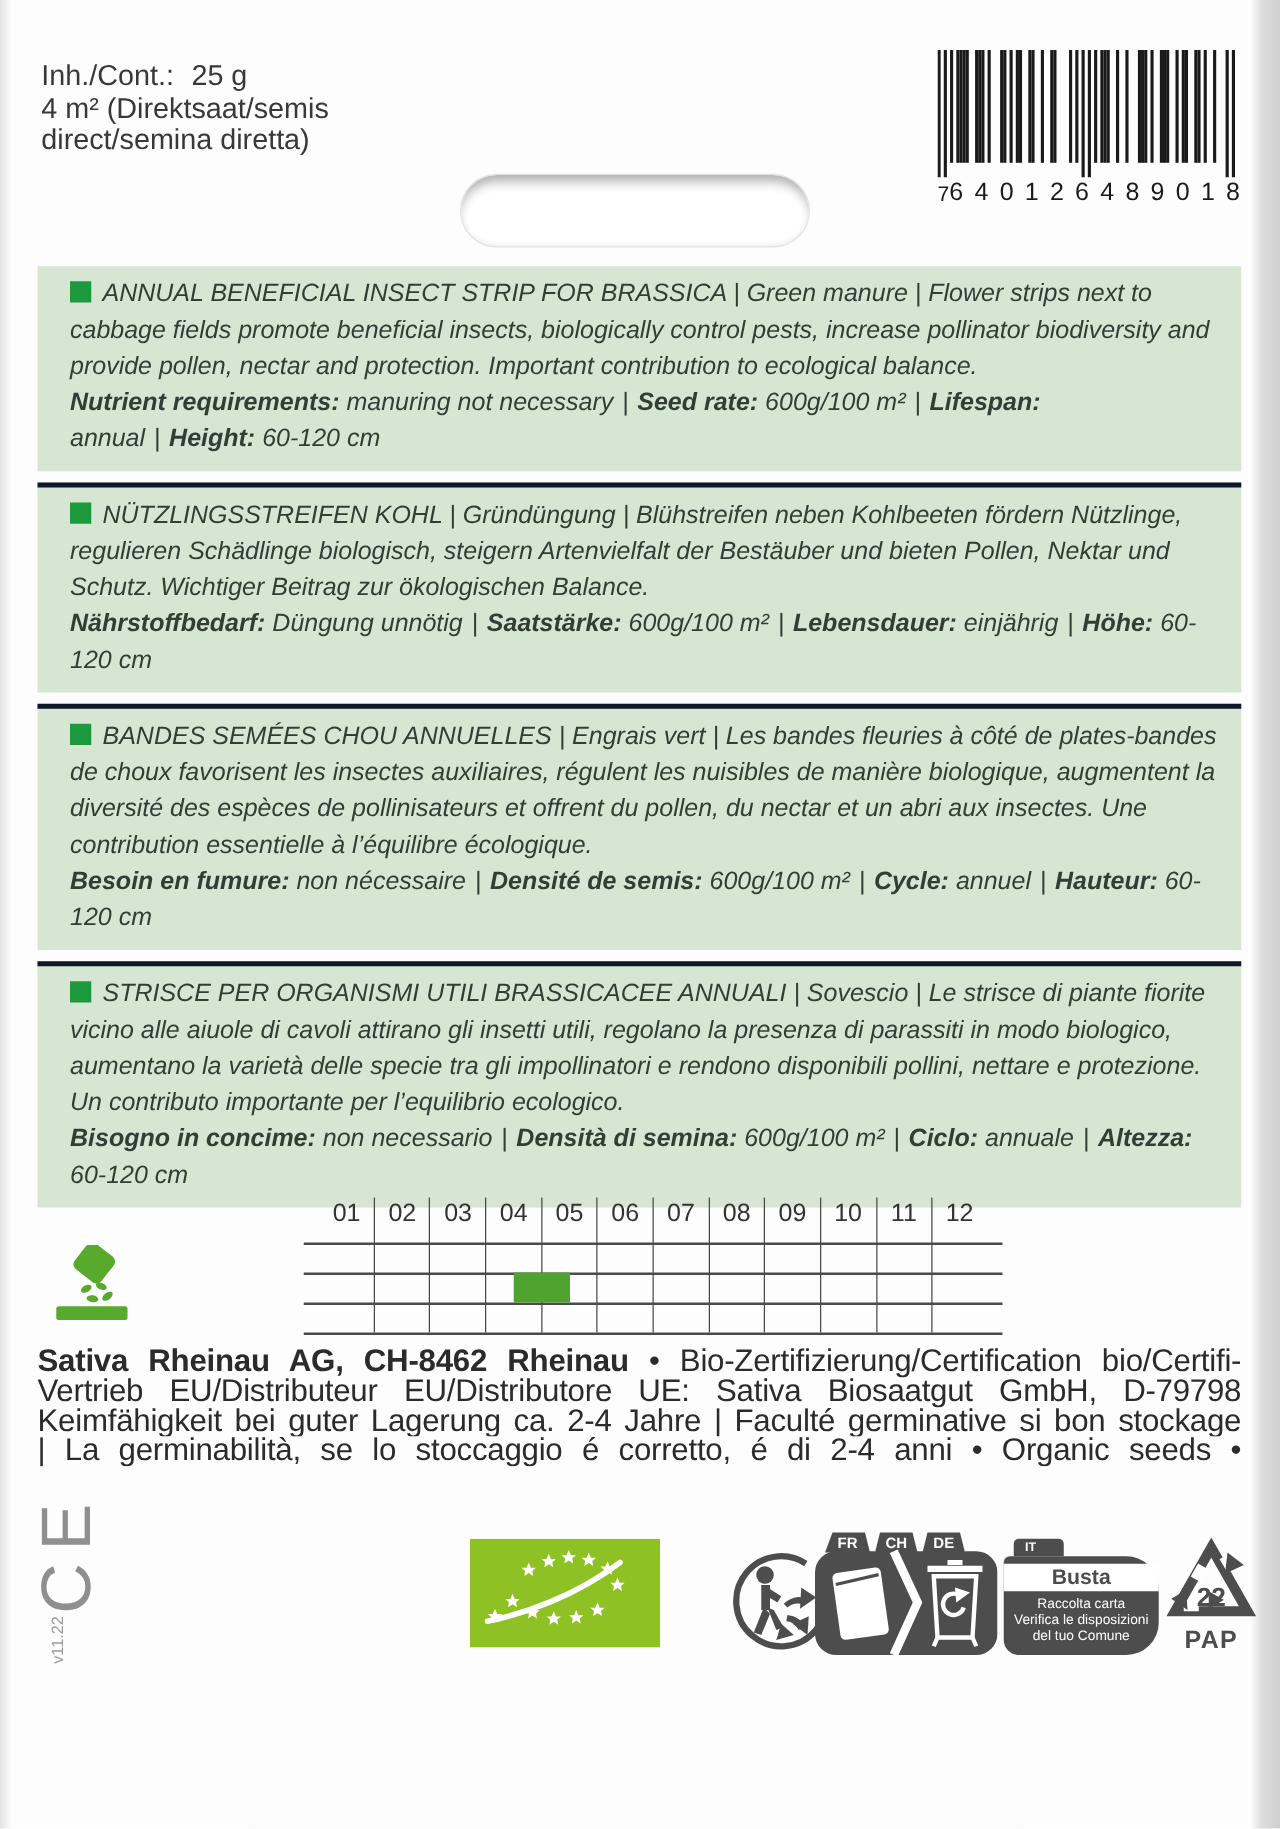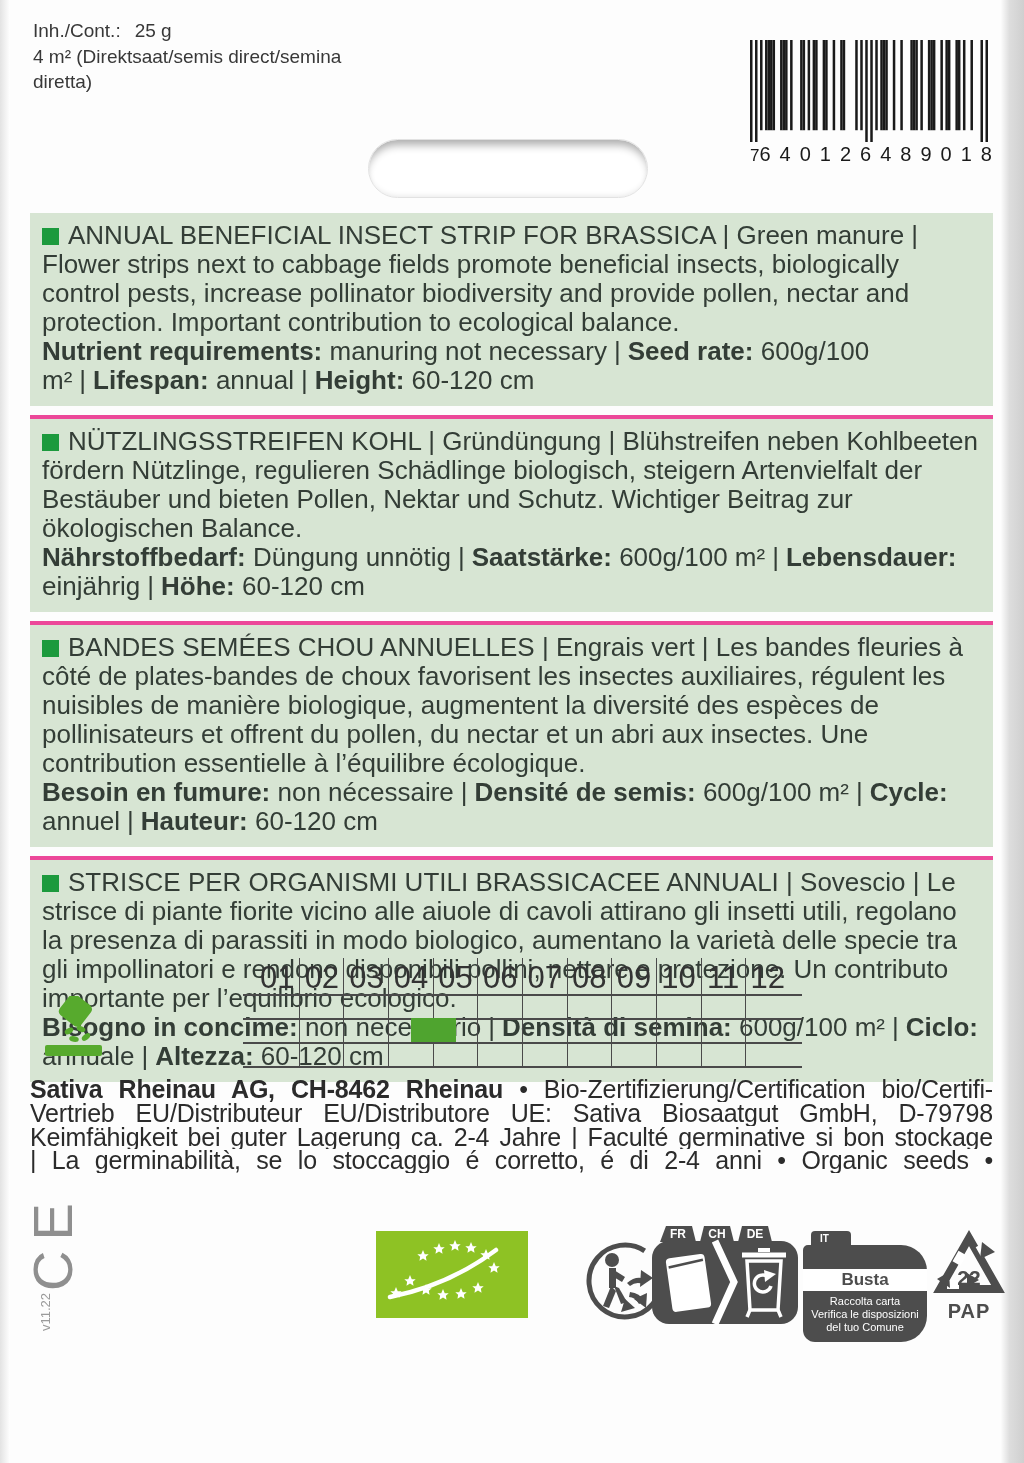--- a/index.html
+++ b/index.html
@@ -4,54 +4,54 @@
 <style>
   html,body{margin:0;padding:0;background:#ffffff;}
   .page{position:relative;width:1024px;height:1463px;background:#fdfdfd;overflow:hidden;
         font-family:"Liberation Sans",sans-serif;color:#2e2e2e;}
   .edge-left{position:absolute;left:0;top:0;width:10px;height:100%;
              background:linear-gradient(to right,#e3e3e3,#ffffff);}
   .edge-right{position:absolute;left:1000px;top:0;width:24px;height:100%;
               background:linear-gradient(to right,#ffffff,#dddddd 40%,#cfcfcf);}
 
   
-  .top-info{position:absolute;left:33px;top:18px;width:332px;font-size:19px;line-height:25.5px;color:#383838;}
+  .top-info{position:absolute;left:33px;top:48px;width:332px;font-size:23px;line-height:25.5px;color:#383838;}
   .top-info .val{margin-left:14px;}
 
   
   .barcode{position:absolute;left:750px;top:40px;width:238px;}
   .barcode svg{display:block;width:238px;height:102px;}
   .barcode svg rect{fill:#1a1a1a;}
   .barcode-digits{display:flex;align-items:flex-end;margin-top:1px;font-size:20px;color:#1a1a1a;}
   .barcode-digits .lead{width:16px;font-size:17px;}
   .barcode-digits .grp{flex:1;text-align:center;letter-spacing:0.45em;}
 
   
   .euro-slot{position:absolute;left:368px;top:139px;width:278px;height:57px;border-radius:30px;
              background:#ffffff;border:1px solid #e2e2e2;
              box-shadow:inset 0 9px 9px -4px rgba(0,0,0,0.32), inset 0 -4px 6px -4px rgba(0,0,0,0.12);}
 
   
   .blocks{position:absolute;left:30px;top:213px;width:963px;}
-  .lang-block{background:#d7e5d3;color:#333d36;font-size:26px;line-height:29px;
-              padding:8px 10px 11px 12px;}
-  .lang-block + .lang-block{margin-top:9px;border-top:4px solid #ec4899;}
+  .lang-block{background:#d7e5d3;color:#333d36;font-size:20px;line-height:29px;
+              padding:8px 10px 11px 26px;font-style:italic;}
+  .lang-block + .lang-block{margin-top:9px;border-top:4px solid #0f172a;}
   .lang-block p{margin:0;}
   .sq{display:inline-block;width:17px;height:17px;background:#1c9a3d;margin-right:9px;vertical-align:-1px;}
   .specs b{font-weight:bold;}
   .pipe{margin:0 7px;}
 
   
   .seed-icon{position:absolute;left:44px;top:996px;}
   .cal-grid{position:absolute;left:255px;top:958px;width:535px;height:110px;}
   .cal-cols{position:absolute;left:0;top:0;right:0;bottom:2px;display:flex;}
   .cal-col{flex:1;border-right:1.5px solid #4a4a4a;}
   .cal-col:last-child{border-right:none;}
   .cal-months{position:absolute;left:0;top:0;right:0;height:36px;display:flex;}
-  .cal-month{flex:1;text-align:center;font-size:31px;color:#333;padding-top:2px;}
+  .cal-month{flex:1;text-align:center;font-size:20px;color:#333;padding-top:2px;}
   .cal-hline{position:absolute;left:-12px;right:-12px;height:1.5px;background:#4a4a4a;}
   .cal-highlight{position:absolute;height:24px;background:#4fa42f;}
 
   
   .company{position:absolute;left:30px;top:1078px;width:963px;font-size:25px;line-height:23.8px;
            color:#2b2b2b;letter-spacing:-0.2px;}
   .company-line{text-align:justify;text-align-last:justify;white-space:normal;overflow:hidden;height:23.8px;}
   .company .b{font-weight:bold;}
 
   
@@ -62,21 +62,21 @@
            transform:rotate(-90deg);text-align:center;}
   .eu-leaf{position:absolute;left:376px;top:1231px;}
   .triman{position:absolute;left:583px;top:1236px;}
   .packaging{position:absolute;left:652px;top:1224px;}
   .packaging text{font-size:12px;font-weight:bold;fill:#ffffff;font-family:"Liberation Sans",sans-serif;}
   .busta{position:absolute;left:803px;top:1228px;width:124px;}
   .busta-tab{position:relative;left:8px;display:inline-block;background:#4d4d4d;color:#fff;
              font-size:10px;font-weight:bold;padding:2px 22px 1px 9px;border-radius:4px 4px 0 0;}
   .busta-body{background:#4d4d4d;border-radius:5px 26px 26px 12px;padding:6px 0 8px 0;margin-top:-1px;}
   .busta-band{background:#ffffff;color:#4d4d4d;font-weight:bold;font-size:17px;text-align:center;
-              height:22px;line-height:22px;margin:18px 0 4px 0;}
+              height:22px;line-height:22px;margin:0 0 4px 0;}
   .busta-lines{color:#ffffff;font-size:11px;font-weight:normal;text-align:center;line-height:13px;}
   .pap{position:absolute;left:933px;top:1228px;}
   .pap text{font-family:"Liberation Sans",sans-serif;font-weight:bold;fill:#4d4d4d;}
 </style>
 </head>
 <body>
 
 <div class="page">
   <div class="edge-left"></div>
   <div class="edge-right"></div>

